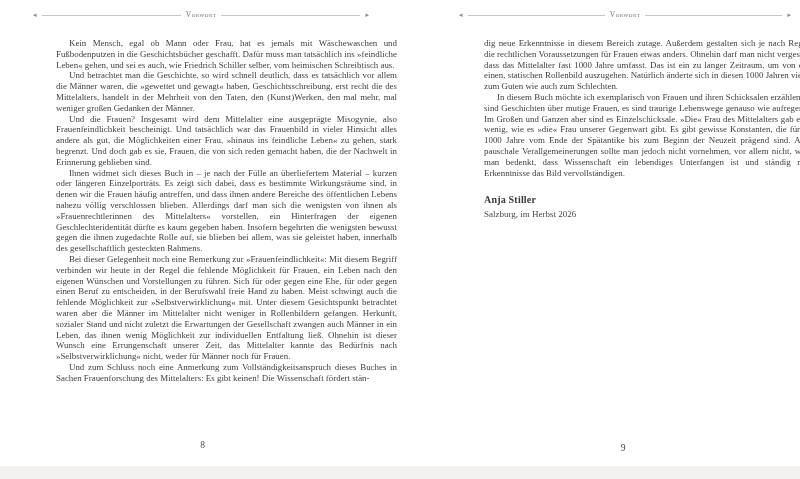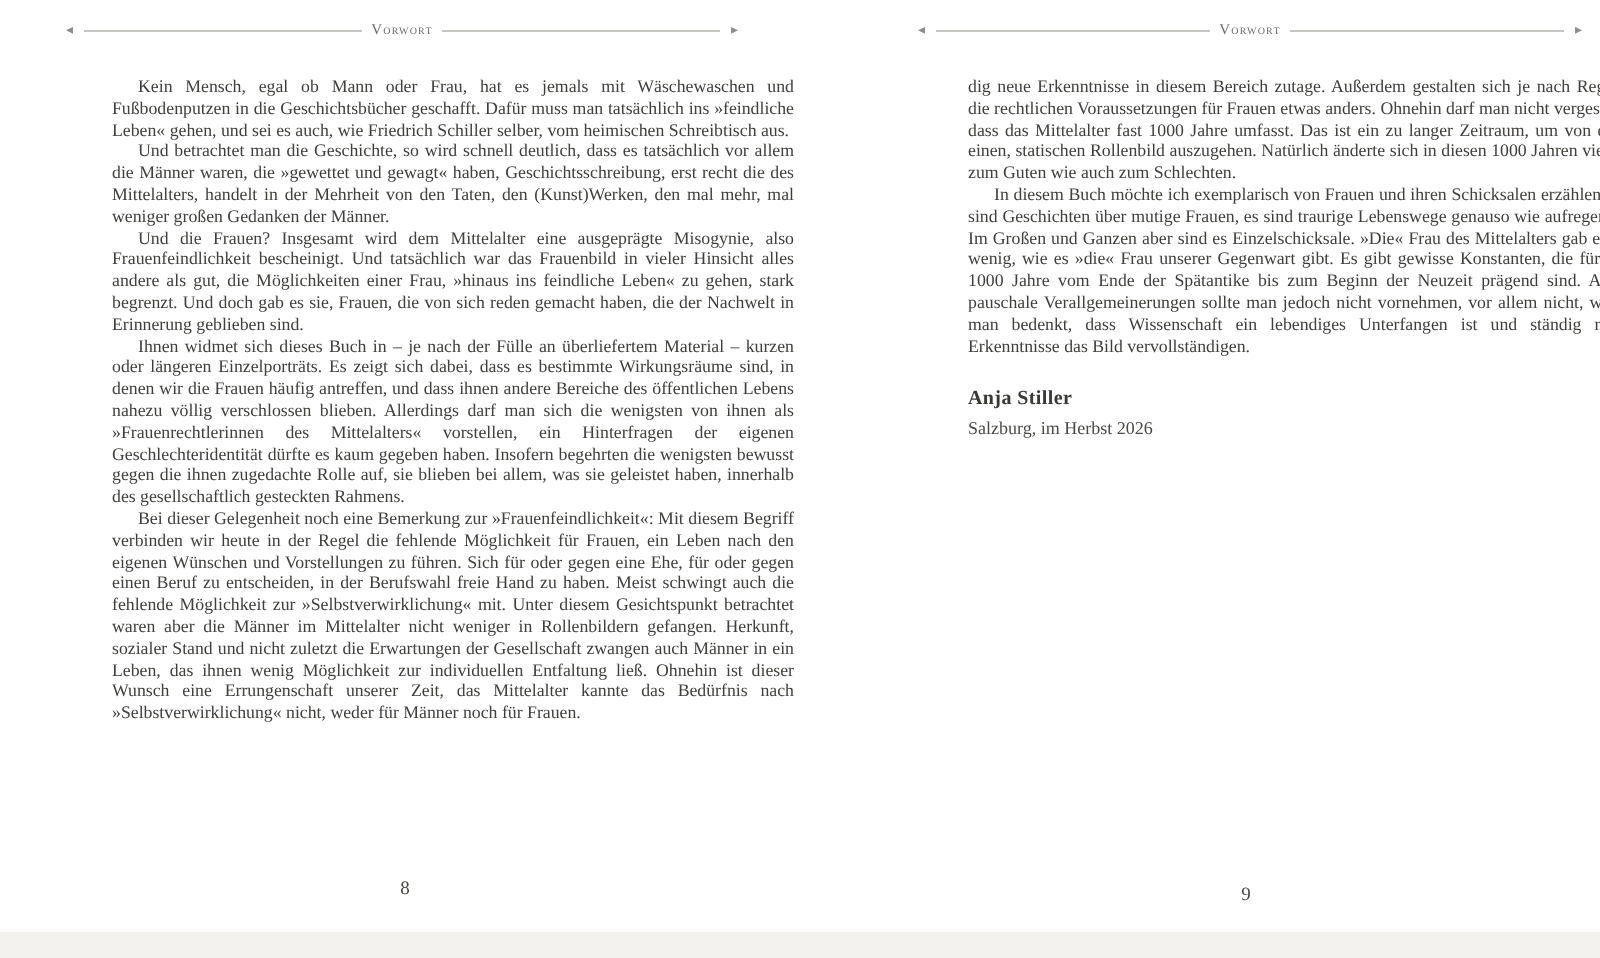--- a/index.html
+++ b/index.html
@@ -115,20 +115,21 @@
   <span class="rh-rule"></span>
   <span class="rh-arrow">▸</span>
 </div>
 
 <div class="page-body left" lang="de">
     <p class="para indent">Kein Mensch, egal ob Mann oder Frau, hat es jemals mit Wäschewaschen und Fußbodenputzen in die Geschichtsbücher geschafft. Dafür muss man tatsächlich ins »feindliche Leben« gehen, und sei es auch, wie Friedrich Schiller selber, vom heimischen Schreibtisch aus.</p>
     <p class="para indent">Und betrachtet man die Geschichte, so wird schnell deutlich, dass es tatsächlich vor allem die Männer waren, die »gewettet und gewagt« haben, Geschichtsschreibung, erst recht die des Mittelalters, handelt in der Mehrheit von den Taten, den (Kunst)Werken, den mal mehr, mal weniger großen Gedanken der Männer.</p>
     <p class="para indent">Und die Frauen? Insgesamt wird dem Mittelalter eine ausgeprägte Misogynie, also Frauenfeindlichkeit bescheinigt. Und tatsächlich war das Frauenbild in vieler Hinsicht alles andere als gut, die Möglichkeiten einer Frau, »hinaus ins feindliche Leben« zu gehen, stark begrenzt. Und doch gab es sie, Frauen, die von sich reden gemacht haben, die der Nachwelt in Erinnerung geblieben sind.</p>
     <p class="para indent">Ihnen widmet sich dieses Buch in – je nach der Fülle an überliefertem Material – kurzen oder längeren Einzelporträts. Es zeigt sich dabei, dass es bestimmte Wirkungsräume sind, in denen wir die Frauen häufig antreffen, und dass ihnen andere Bereiche des öffentlichen Lebens nahezu völlig verschlossen blieben. Allerdings darf man sich die wenigsten von ihnen als »Frauenrechtlerinnen des Mittelalters« vorstellen, ein Hinterfragen der eigenen Geschlechteridentität dürfte es kaum gegeben haben. Insofern begehrten die wenigsten bewusst gegen die ihnen zugedachte Rolle auf, sie blieben bei allem, was sie geleistet haben, innerhalb des gesellschaftlich gesteckten Rahmens.</p>
     <p class="para indent">Bei dieser Gelegenheit noch eine Bemerkung zur »Frauenfeindlichkeit«: Mit diesem Begriff verbinden wir heute in der Regel die fehlende Möglichkeit für Frauen, ein Leben nach den eigenen Wünschen und Vorstellungen zu führen. Sich für oder gegen eine Ehe, für oder gegen einen Beruf zu entscheiden, in der Berufswahl freie Hand zu haben. Meist schwingt auch die fehlende Möglichkeit zur »Selbstverwirklichung« mit. Unter diesem Gesichtspunkt betrachtet waren aber die Männer im Mittelalter nicht weniger in Rollenbildern gefangen. Herkunft, sozialer Stand und nicht zuletzt die Erwartungen der Gesellschaft zwangen auch Männer in ein Leben, das ihnen wenig Möglichkeit zur individuellen Entfaltung ließ. Ohnehin ist dieser Wunsch eine Errungenschaft unserer Zeit, das Mittelalter kannte das Bedürfnis nach »Selbstverwirklichung« nicht, weder für Männer noch für Frauen.</p>
+    <p class="para indent">Und zum Schluss noch eine Anmerkung zum Vollständigkeitsanspruch dieses Buches in Sachen Frauenforschung des Mittelalters: Es gibt keinen! Die Wissenschaft fördert stän-</p>
   </div>
 
 <div class="page-body right" lang="de">
   <div>
       <p class="para">dig neue Erkenntnisse in diesem Bereich zutage. Außerdem gestalten sich je nach Region die rechtlichen Voraussetzungen für Frauen etwas anders. Ohnehin darf man nicht vergessen, dass das Mittelalter fast 1000 Jahre umfasst. Das ist ein zu langer Zeitraum, um von dem einen, statischen Rollenbild auszugehen. Natürlich änderte sich in diesen 1000 Jahren vieles, zum Guten wie auch zum Schlechten.</p>
       <p class="para indent">In diesem Buch möchte ich exemplarisch von Frauen und ihren Schicksalen erzählen. Es sind Geschichten über mutige Frauen, es sind traurige Lebenswege genauso wie aufregende. Im Großen und Ganzen aber sind es Einzelschicksale. »Die« Frau des Mittelalters gab es so wenig, wie es »die« Frau unserer Gegenwart gibt. Es gibt gewisse Konstanten, die für die 1000 Jahre vom Ende der Spätantike bis zum Beginn der Neuzeit prägend sind. Allzu pauschale Verallgemeinerungen sollte man jedoch nicht vornehmen, vor allem nicht, wenn man bedenkt, dass Wissenschaft ein lebendiges Unterfangen ist und ständig neue Erkenntnisse das Bild vervollständigen.</p>
     </div>
   <div class="signature">
     <div class="signature-name">Anja Stiller</div>
     <div class="signature-place">Salzburg, im Herbst 2026</div>

